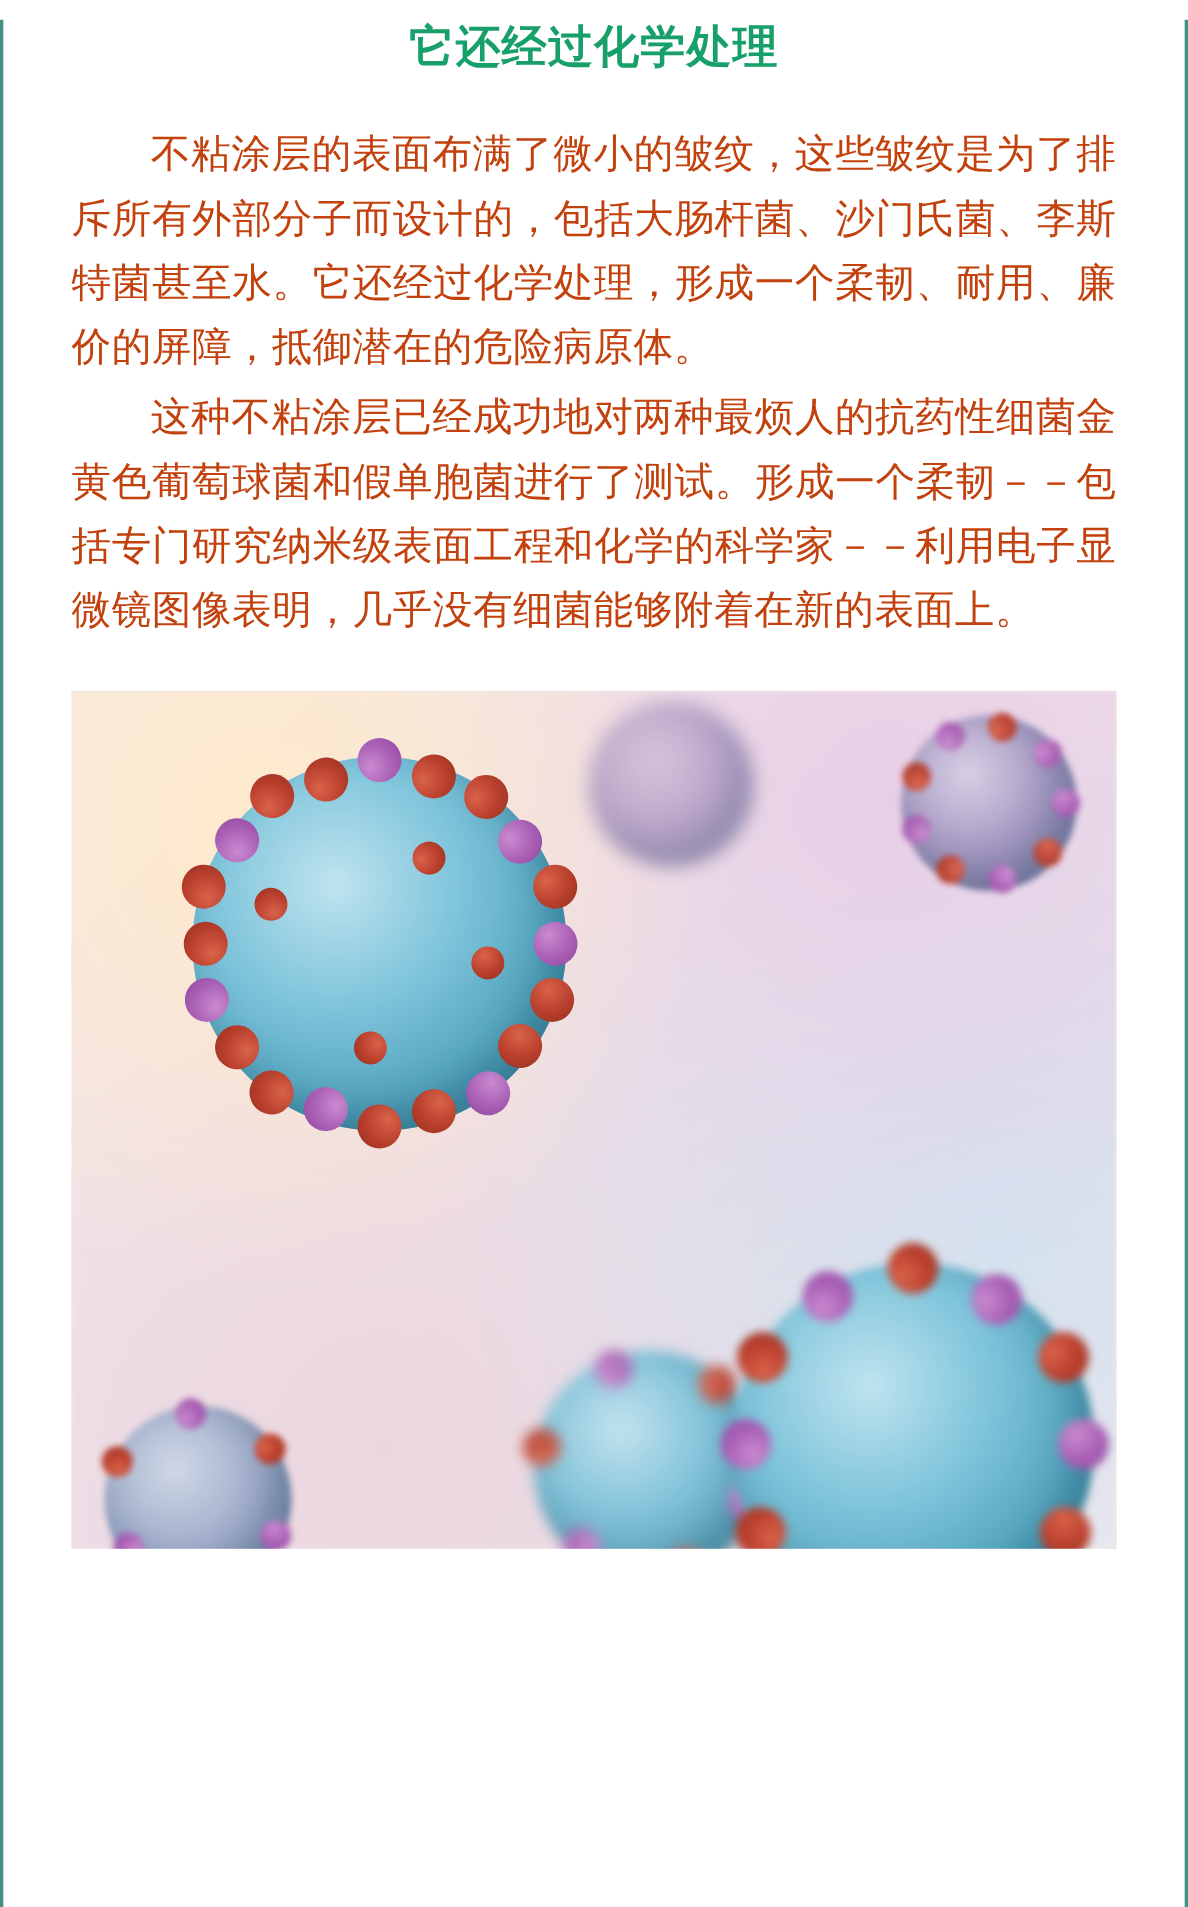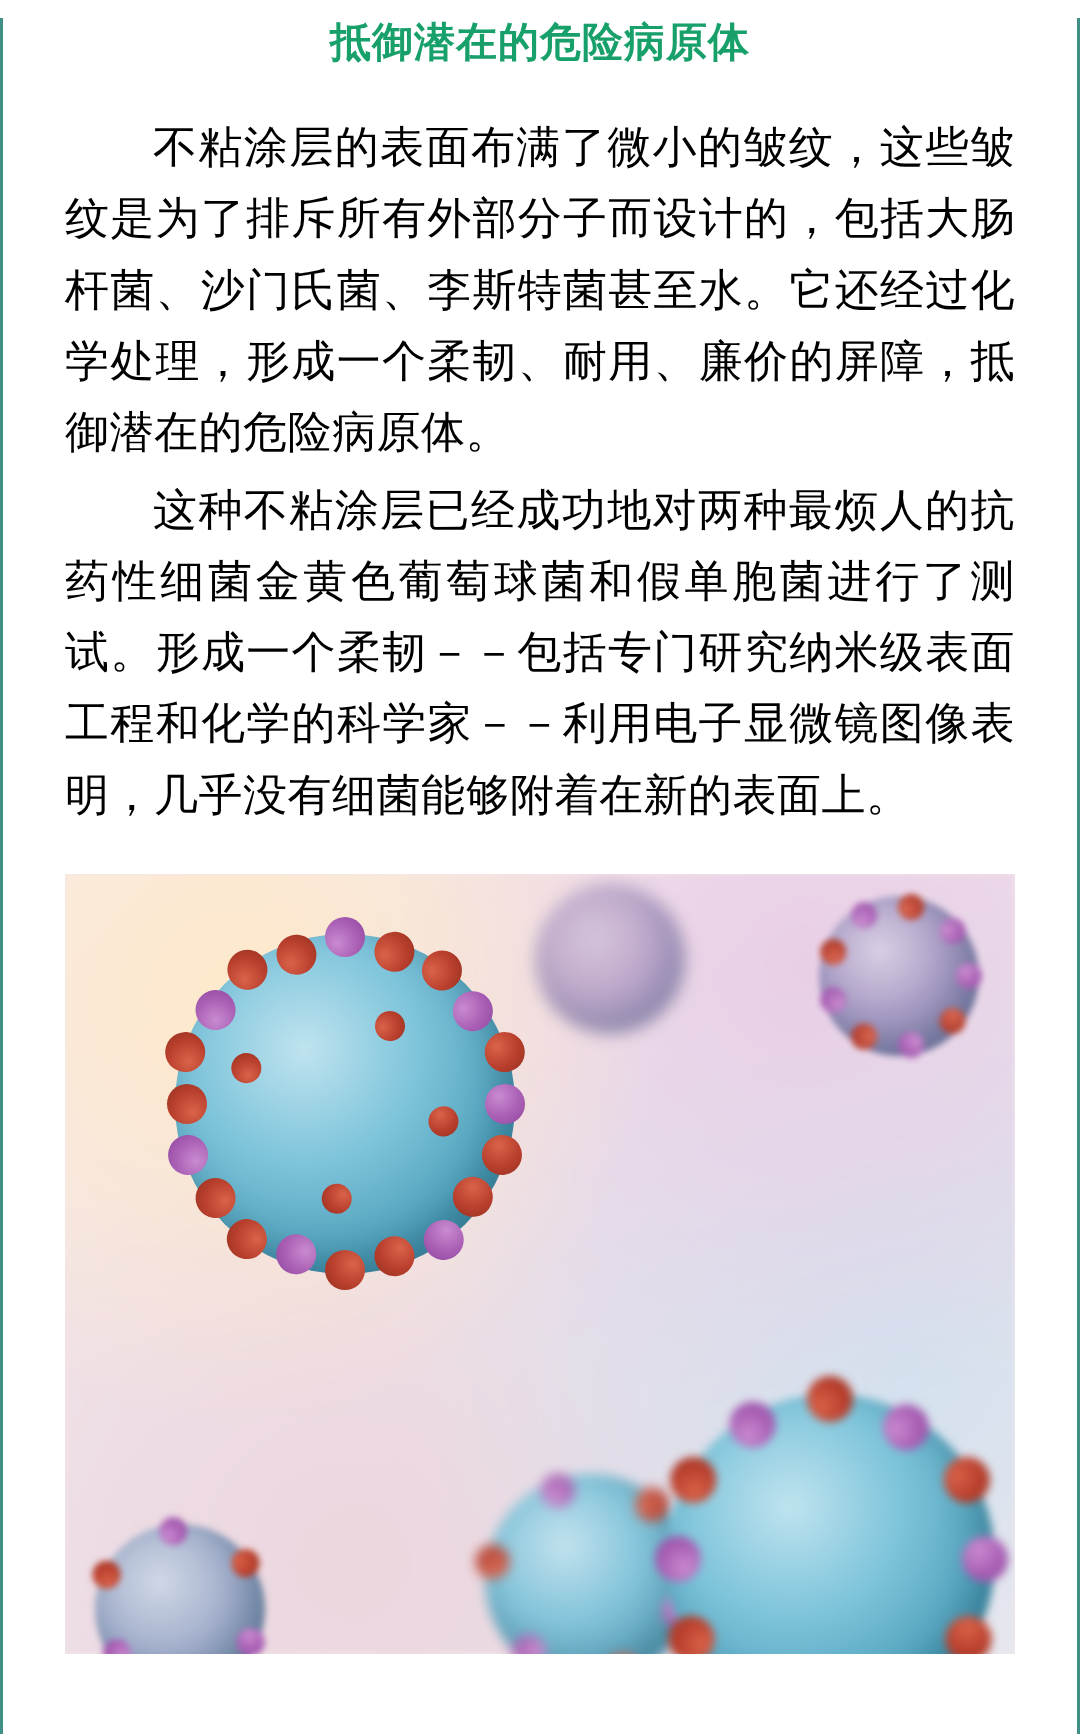--- a/index.html
+++ b/index.html
@@ -41,22 +41,22 @@
     line-height: 1.2;
     margin: 18px 0 0 0;
     padding: 0;
   }
 
   .body-block {
     margin-top: 44px;
   }
 
   .paragraph {
-    color: #000000;
-    font-size: 44px;
+    color: #c2410c;
+    font-size: 36px;
     line-height: 1.62;
     text-align: justify;
     text-justify: inter-ideograph;
     text-indent: 2em;
     margin: 0 0 6px 0;
     letter-spacing: 0.5px;
   }
 
   .figure {
     margin-top: 44px;
@@ -134,21 +134,21 @@
     padding: 10px 4px 0 4px;
   }
 </style>
 </head>
 <body>
 
 <div class="page">
 
   <article class="article">
 
-    <h1 class="article-title">抵御潜在的危险病原体</h1>
+    <h1 class="article-title">它还经过化学处理</h1>
 
     <div class="body-block">
       <p class="paragraph">不粘涂层的表面布满了微小的皱纹，这些皱纹是为了排斥所有外部分子而设计的，包括大肠杆菌、沙门氏菌、李斯特菌甚至水。它还经过化学处理，形成一个柔韧、耐用、廉价的屏障，抵御潜在的危险病原体。</p>
       <p class="paragraph">这种不粘涂层已经成功地对两种最烦人的抗药性细菌金黄色葡萄球菌和假单胞菌进行了测试。形成一个柔韧－－包括专门研究纳米级表面工程和化学的科学家－－利用电子显微镜图像表明，几乎没有细菌能够附着在新的表面上。</p>
     </div>
 
     <figure class="figure" style="margin-left:0;margin-right:0;">
       <div class="figure-image">
         <div class="bg-wash"></div>
 

